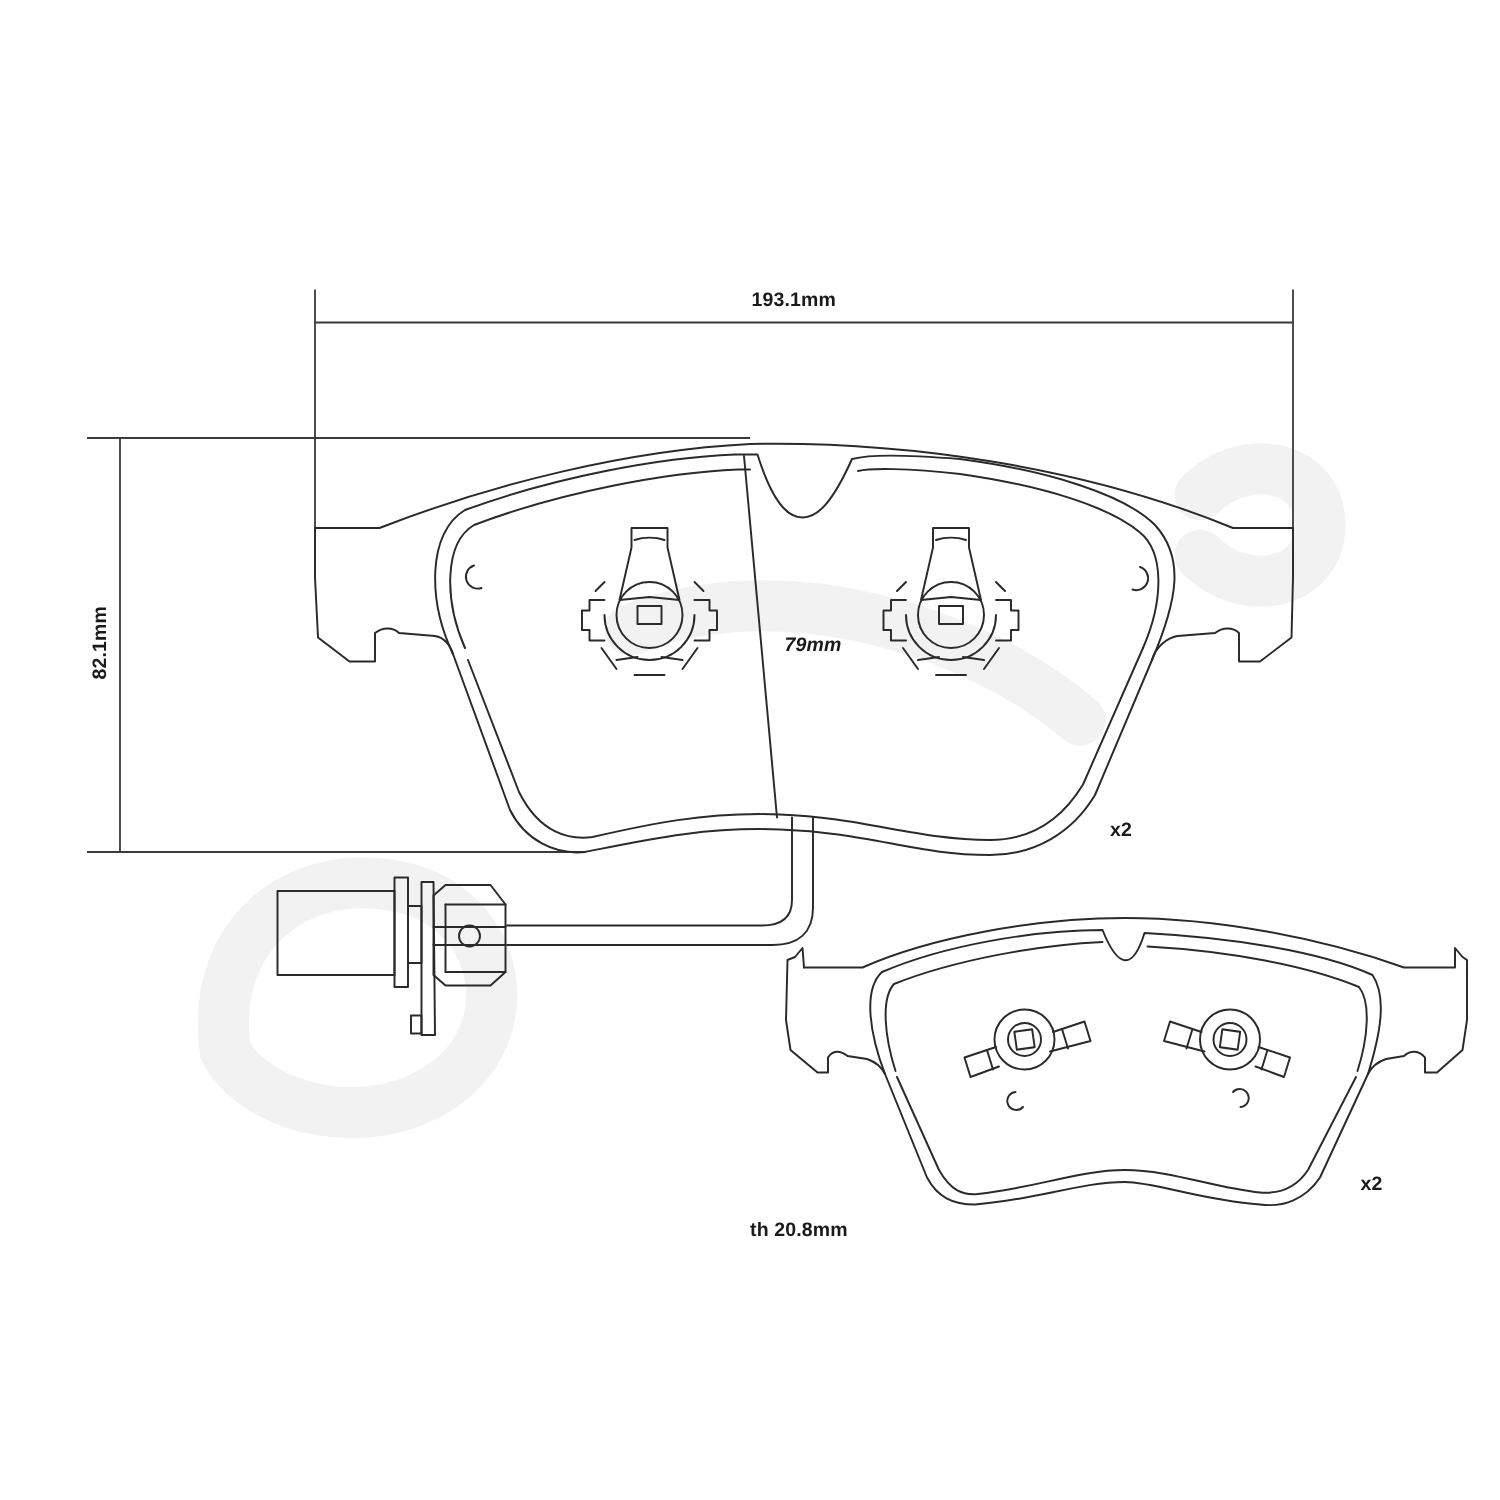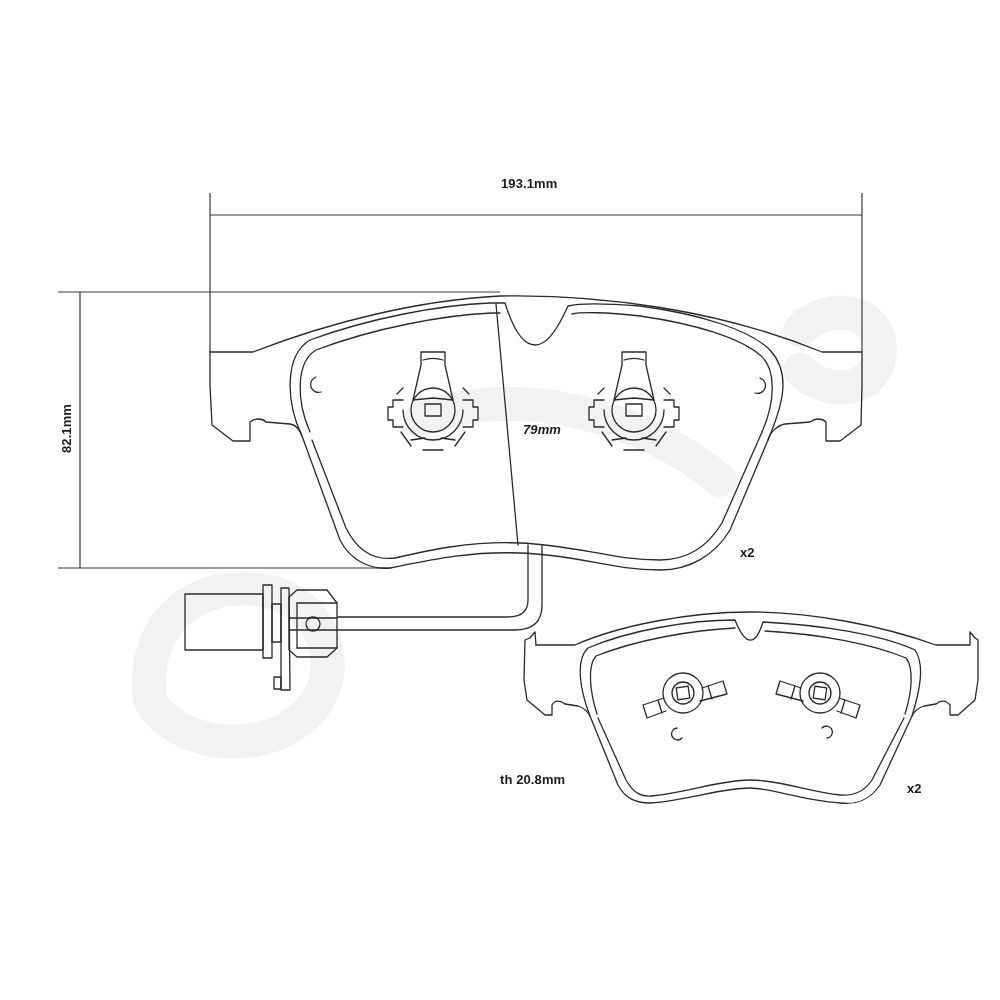--- a/index.html
+++ b/index.html
@@ -118,20 +118,20 @@
         <rect class="ln" x="-6" y="-6" width="12" height="12" transform="rotate(8)"></rect>
         <path class="ln" d="M19,5 L40,12 L36,25 L17,18"></path>
         <path class="ln" d="M-19,-5 L-40,-12 L-44,1 L-17,8"></path>
         <line class="ln" x1="25" y1="7" x2="21" y2="20"></line>
         <line class="ln" x1="-25" y1="-7" x2="-29" y2="6"></line>
         <path class="ln" d="M2,35 A6,6 0 1 1 7,45"></path>
       </g>
     </g>
   </svg>
 
-  <div class="label" style="left:501px; top:176px;">193.1mm</div>
+  <div class="label" style="left:501px; top:192px;">193.1mm</div>
   <div class="label vertical" style="left:38px; top:421px; width:56px; text-align:center;">82.1mm</div>
   <div class="label" style="left:523px; top:422px;font-style:italic;">79mm</div>
-  <div class="label" style="left:500px; top:772px;">th 20.8mm</div>
+  <div class="label" style="left:500px; top:812px;">th 20.8mm</div>
   <div class="label" style="left:740px; top:545px;">x2</div>
   <div class="label" style="left:907px; top:781px;">x2</div>
 
 </div>
 
 </body></html>

